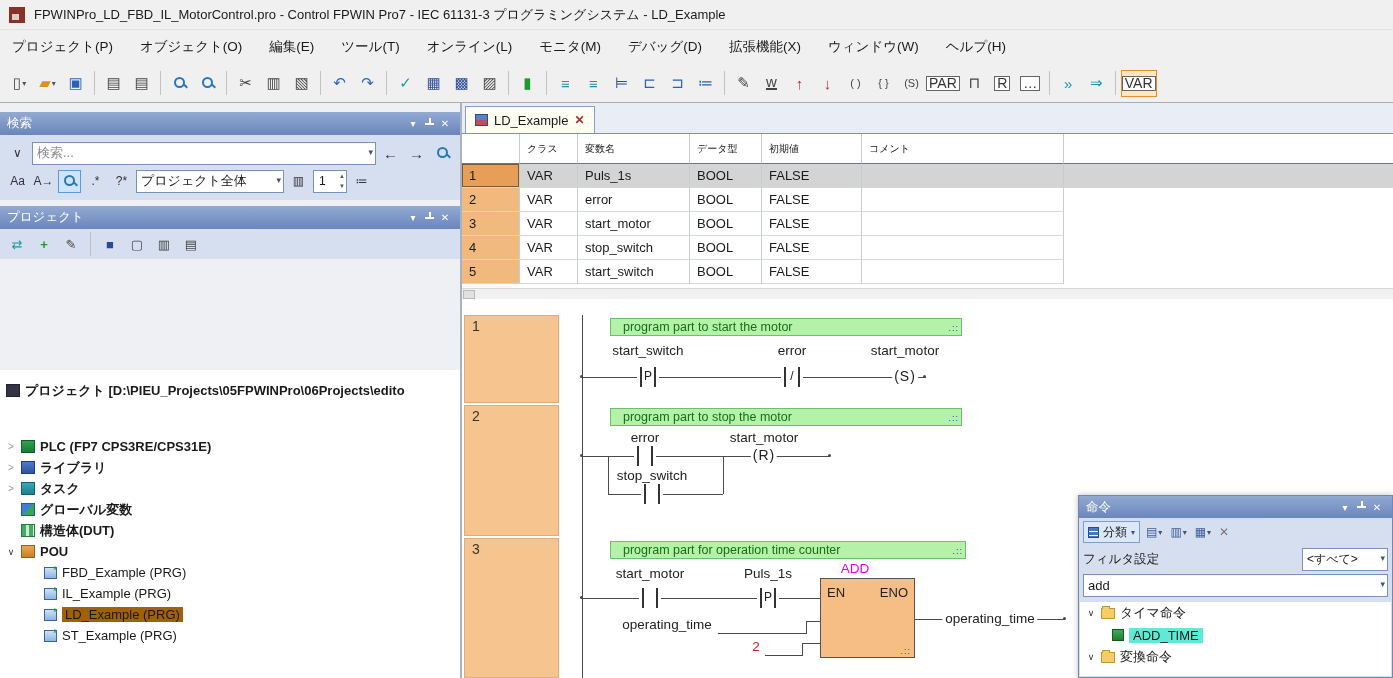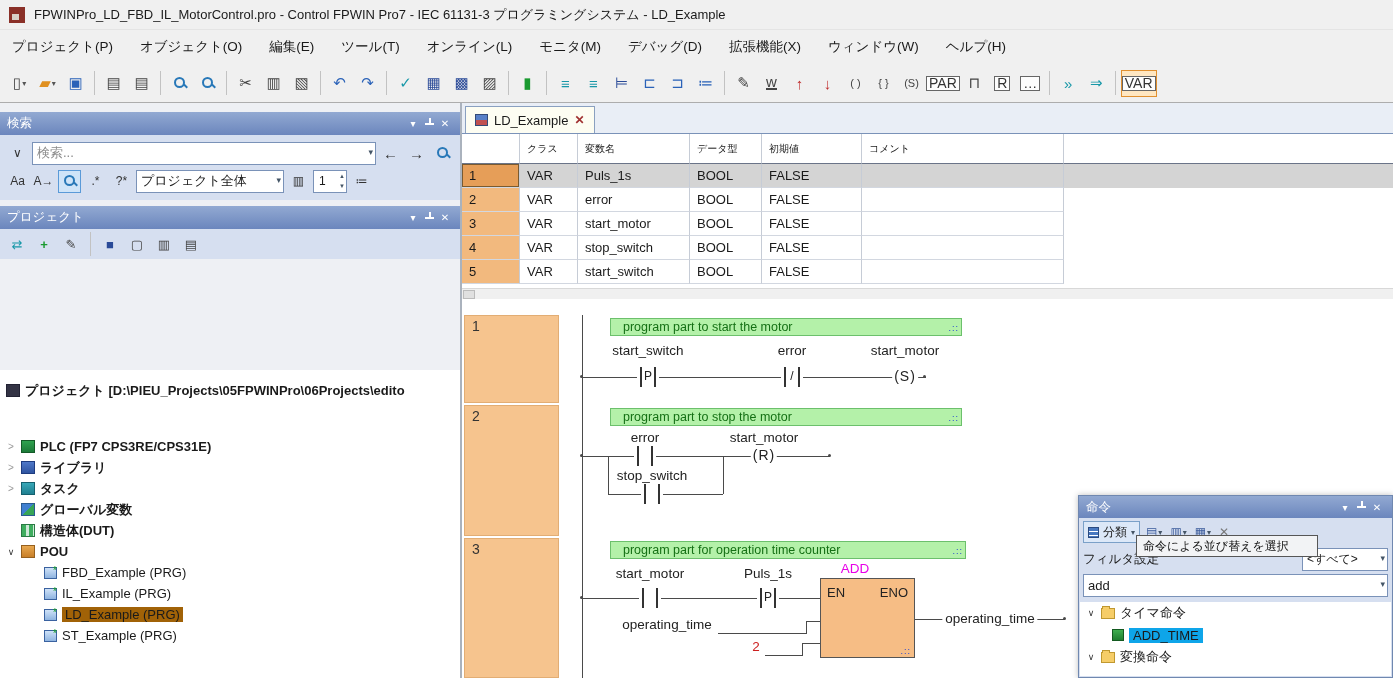--- a/index.html
+++ b/index.html
@@ -114,21 +114,21 @@
 .ibtn{height:22px;display:flex;align-items:center;gap:1px;padding:0 2px;font-size:12px;color:#3a5a9a}
 .ibtn .dd{font-size:8px;color:#456}
 .frow{height:26px;display:flex;align-items:center;padding:0 4px;gap:8px;font-size:12.5px}
 .frow .combo{width:86px;margin-left:auto;font-size:12px}
 .isearch{margin:2px 4px;height:23px}
 .itree{position:absolute;left:1px;right:1px;top:106px;bottom:1px;background:#fff;overflow:hidden}
 .itree .trow{height:22px}
 .foldicon{width:14px;height:11px;background:#f6cd68;border:1px solid #c09830;position:relative;flex:0 0 auto}
 .foldicon::before{content:"";position:absolute;left:0;top:-3px;width:6px;height:2px;background:#f6cd68;border:1px solid #c09830;border-bottom:none}
 .fnicon{width:12px;height:12px;background:linear-gradient(180deg,#3fae4f,#1f7f30);border:1px solid #135a20;flex:0 0 auto}
-.ihl{background:#0ea5e9;padding:0 4px}
+.ihl{background:#5eead4;padding:0 4px}
 .tooltip{position:absolute;left:57px;top:39px;width:182px;height:22px;background:#f2f3f5;border:1px solid #565656;font-size:12px;line-height:20px;padding:0 6px;z-index:60;white-space:nowrap;color:#111}
 </style>
 </head>
 <body>
 
 <div class="titlebar">
   <span class="appicon"></span>
   <span>FPWINPro_LD_FBD_IL_MotorControl.pro - Control FPWIN Pro7 - IEC 61131-3 プログラミングシステム - LD_Example</span>
 </div>
 
@@ -517,21 +517,20 @@
     <span class="ibtn">
         <span>▥</span>
         <span class="dd">▾</span>
       </span>
     <span class="ibtn">
         <span>▦</span>
         <span class="dd">▾</span>
       </span>
     <span class="ibtn" style="color:#777">✕</span>
   </div>
-  <div class="tooltip">命令による並び替えを選択</div>
   <div class="frow">
     <span>フィルタ設定</span>
     <div class="combo">
       <span>&lt;すべて&gt;</span>
       <span class="cd">▾</span>
     </div>
   </div>
   <div class="combo isearch">
     <span>add</span>
     <span class="cd">▾</span>

